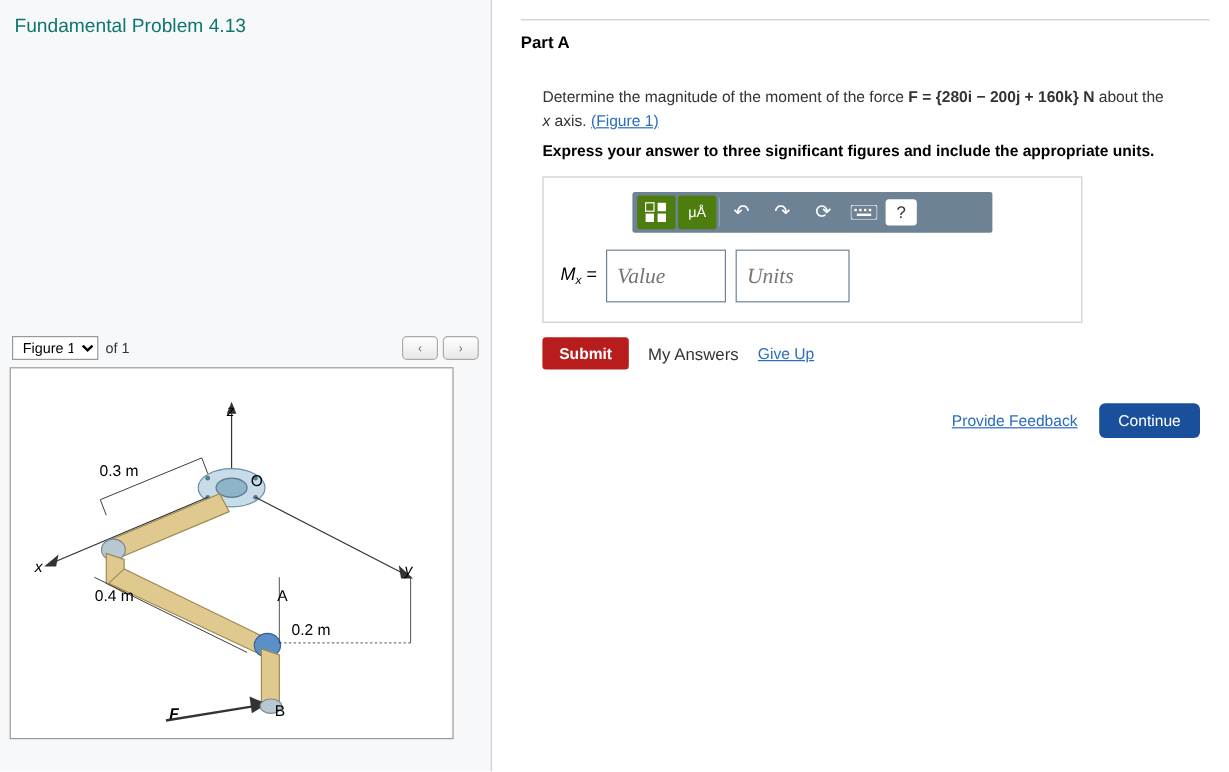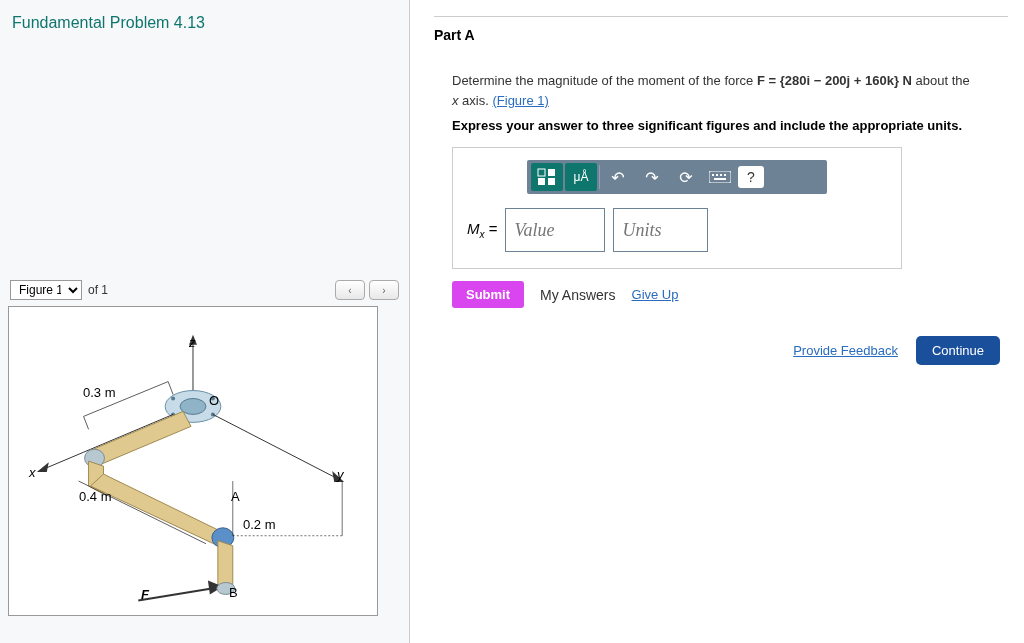--- a/index.html
+++ b/index.html
@@ -18,32 +18,32 @@
     .right-panel { flex: 1; padding: 16px 16px 16px 24px; }
     .hr-top { border-top: 1px solid #ccc; margin-bottom: 10px; }
     .part-title { font-weight: bold; font-size: 14px; margin-bottom: 28px; }
     .prompt-text { font-size: 13px; color: #333; margin-left: 18px; margin-bottom: 4px; line-height: 1.5; }
     .prompt-text .vec { font-weight: bold; }
     .figure-link { color: #2a6cbf; text-decoration: underline; cursor: pointer; }
     .instruction { font-weight: bold; font-size: 13px; margin: 8px 0 14px 18px; }
     .answer-box { border: 1px solid #ccc; padding: 12px 14px 16px 14px; margin-left: 18px; width: 450px; background: #fff; }
     .toolbar { background: #6d8294; height: 34px; display: flex; align-items: center; gap: 2px; padding: 0 4px; margin: 0 auto 14px auto; width: 300px; border-radius: 2px; }
     .tool-btn { width: 32px; height: 28px; display: flex; align-items: center; justify-content: center; color: #fff; font-size: 14px; cursor: pointer; border-radius: 2px; }
-    .tool-btn.tpl { background: #0f766e; }
+    .tool-btn.tpl { background: #4d7c0f; }
     .tool-sep { width: 1px; height: 24px; background: #8aa0b4; }
     .tool-arrow { color: #fff; font-size: 16px; }
     .tool-help { width: 26px; height: 22px; background: #fff; color: #333; border-radius: 3px; font-size: 14px; }
     .input-row { display: flex; align-items: center; gap: 8px; }
     .mx-label { font-size: 15px; font-style: italic; }
     .mx-label sub { font-style: italic; font-size: 10px; }
     .value-input, .units-input { height: 44px; border: 1px solid #6d8294; font-size: 18px; font-style: italic; font-family: 'Times New Roman', serif; color: #999; padding: 0 8px; background: #fff; }
     .value-input { width: 100px; }
     .units-input { width: 95px; }
     .submit-row { display: flex; align-items: center; gap: 16px; margin: 12px 0 0 18px; }
-    .submit-btn { background: #d946ef; color: #fff; border: none; padding: 6px 14px; font-size: 13px; font-weight: bold; border-radius: 3px; cursor: pointer; }
+    .submit-btn { background: #b91c1c; color: #fff; border: none; padding: 6px 14px; font-size: 13px; font-weight: bold; border-radius: 3px; cursor: pointer; }
     .my-answers { color: #333; font-size: 14px; }
     .giveup-link { color: #2a6cbf; text-decoration: underline; cursor: pointer; font-size: 13px; }
     .bottom-row { display: flex; justify-content: flex-end; align-items: center; gap: 18px; margin-top: 28px; padding-right: 8px; }
     .feedback-link { color: #2a6cbf; text-decoration: underline; font-size: 13px; cursor: pointer; }
     .continue-btn { background: #1a4f9c; color: #fff; border: none; padding: 7px 16px; font-size: 13px; border-radius: 5px; cursor: pointer; }
   </style>
 </head>
 <body>
 
 <div class="container">

